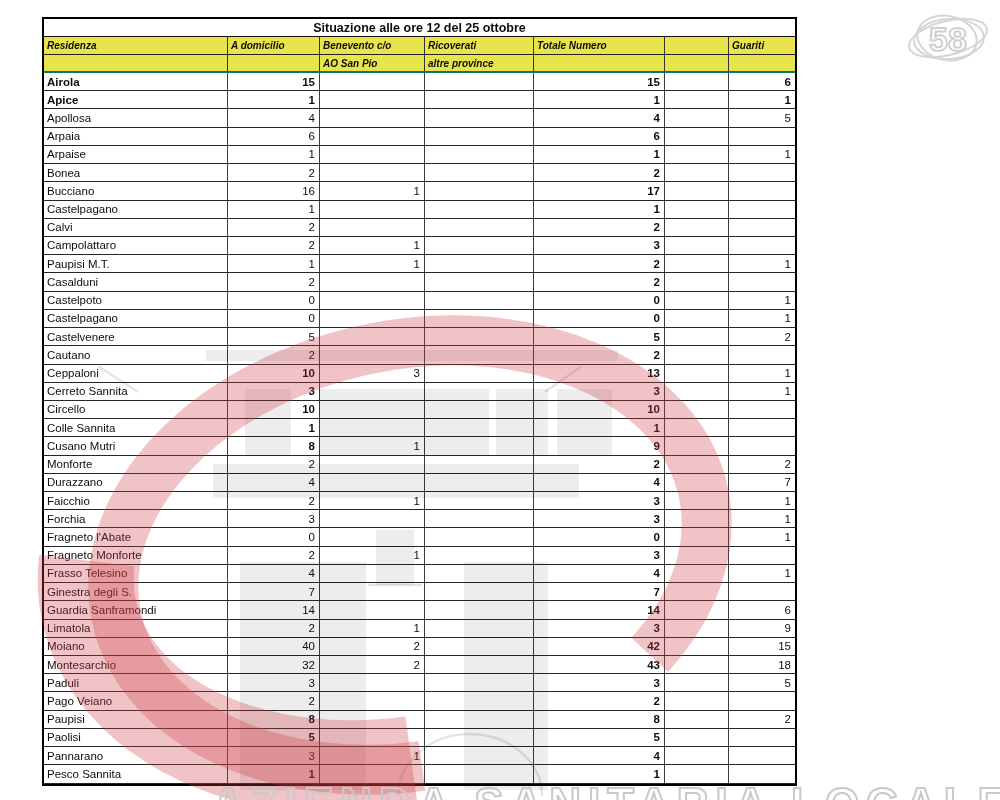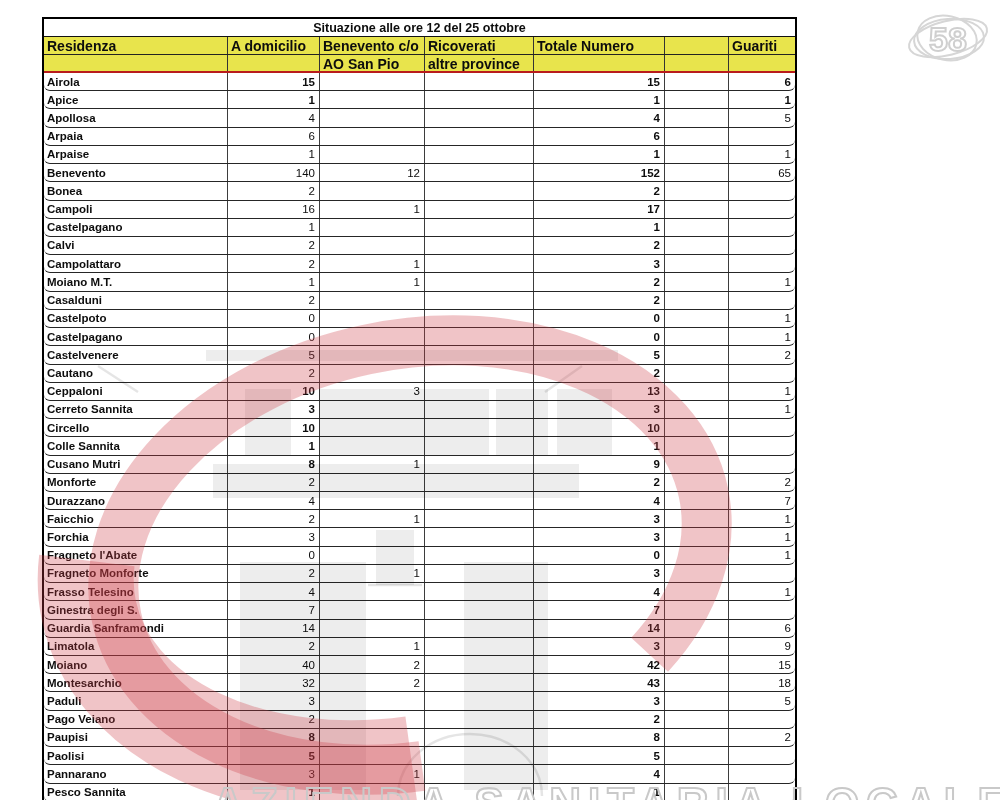--- a/index.html
+++ b/index.html
@@ -9,30 +9,30 @@
 
   
   .tbl{position:absolute;left:42px;top:17px;width:755px;box-sizing:border-box;
        border:2px solid #000;background:#fff;}
   .trow,.hrow{display:grid;grid-template-columns:184px 92px 105px 109px 131px 64px 1fr;
        box-sizing:border-box;}
   .title-row{height:18px;box-sizing:border-box;border-bottom:1.5px solid #111;
        display:flex;align-items:center;justify-content:center;
        font-size:12.5px;font-weight:bold;color:#0d0d0d;}
   .hrow{height:18px;background:#e8e44c;border-bottom:1.3px solid #222;}
-  .hrow.last{border-bottom:2px solid #b91c1c;}
+  .hrow.last{border-bottom:2px solid #0f766e;}
   .hcell{box-sizing:border-box;border-right:1px solid #333;padding:1px 3px 0 3px;
-       font-size:14px;font-weight:bold;color:#0d0d0d;line-height:16px;
-       white-space:nowrap;overflow:hidden;}
+       font-size:10px;font-weight:bold;color:#0d0d0d;line-height:16px;
+       white-space:nowrap;overflow:hidden;font-style:italic;}
   .hcell:last-child{border-right:none;}
-  .trow{height:18.23px;border-bottom:1.6px solid #262626;border-radius:6px;}
+  .trow{height:18.23px;border-bottom:1.6px solid #262626;}
   .cell{box-sizing:border-box;border-right:1px solid #3d3d3d;font-size:11.5px;
        color:#0d0d0d;line-height:16px;padding-top:0.5px;white-space:nowrap;overflow:hidden;}
   .cell:last-child{border-right:none;}
-  .c-name{font-weight:bold;padding-left:3px;}
+  .c-name{font-weight:normal;padding-left:3px;}
   .c-num{text-align:right;padding-right:4px;}
   .c-tot{font-weight:bold;}
   .boldrow .cell{font-weight:bold;}
   .cell.b{font-weight:bold;}
 
   
   .wm{position:absolute;left:0;top:0;pointer-events:none;}
   .wm-text{position:absolute;left:212px;top:779px;font-size:44px;font-weight:bold;
        letter-spacing:7px;white-space:nowrap;color:rgba(255,255,255,0);
        -webkit-text-stroke:2px #c9c9c9;pointer-events:none;}
@@ -105,39 +105,30 @@
         <div class="trow">
           <div class="cell c-name">Arpaise</div>
           <div class="cell c-num">1</div>
           <div class="cell c-num"></div>
           <div class="cell c-num"></div>
           <div class="cell c-num c-tot">1</div>
           <div class="cell c-num"></div>
           <div class="cell c-num">1</div>
         </div>
         <div class="trow">
-          <div class="cell c-name">Benevento</div>
-          <div class="cell c-num">140</div>
-          <div class="cell c-num">12</div>
-          <div class="cell c-num"></div>
-          <div class="cell c-num c-tot">152</div>
-          <div class="cell c-num"></div>
-          <div class="cell c-num">65</div>
-        </div>
-        <div class="trow">
           <div class="cell c-name">Bonea</div>
           <div class="cell c-num">2</div>
           <div class="cell c-num"></div>
           <div class="cell c-num"></div>
           <div class="cell c-num c-tot">2</div>
           <div class="cell c-num"></div>
           <div class="cell c-num"></div>
         </div>
         <div class="trow">
-          <div class="cell c-name">Campoli</div>
+          <div class="cell c-name">Bucciano</div>
           <div class="cell c-num">16</div>
           <div class="cell c-num">1</div>
           <div class="cell c-num"></div>
           <div class="cell c-num c-tot">17</div>
           <div class="cell c-num"></div>
           <div class="cell c-num"></div>
         </div>
         <div class="trow">
           <div class="cell c-name">Castelpagano</div>
           <div class="cell c-num">1</div>
@@ -159,21 +150,21 @@
         <div class="trow">
           <div class="cell c-name">Campolattaro</div>
           <div class="cell c-num">2</div>
           <div class="cell c-num">1</div>
           <div class="cell c-num"></div>
           <div class="cell c-num c-tot">3</div>
           <div class="cell c-num"></div>
           <div class="cell c-num"></div>
         </div>
         <div class="trow">
-          <div class="cell c-name">Moiano M.T.</div>
+          <div class="cell c-name">Paupisi M.T.</div>
           <div class="cell c-num">1</div>
           <div class="cell c-num">1</div>
           <div class="cell c-num"></div>
           <div class="cell c-num c-tot">2</div>
           <div class="cell c-num"></div>
           <div class="cell c-num">1</div>
         </div>
         <div class="trow">
           <div class="cell c-name">Casalduni</div>
           <div class="cell c-num">2</div>

